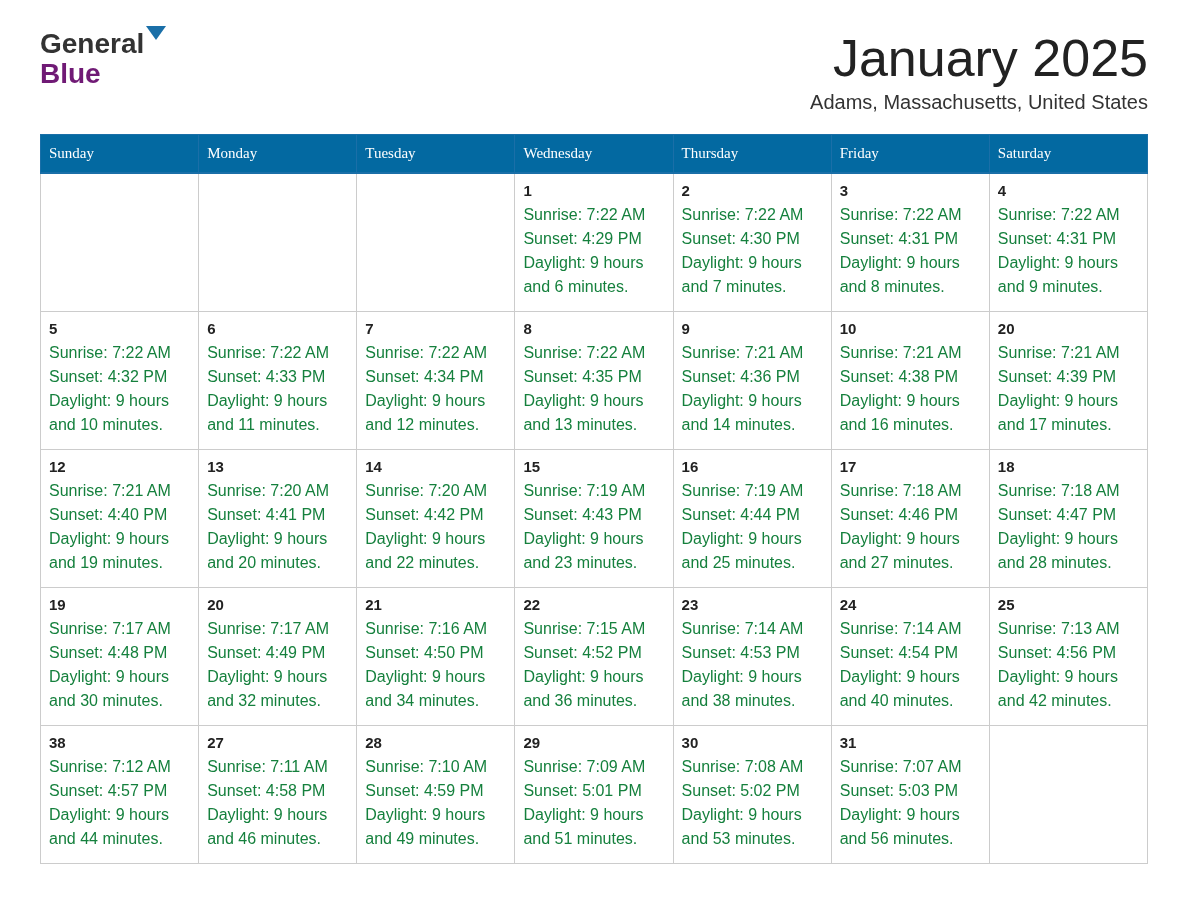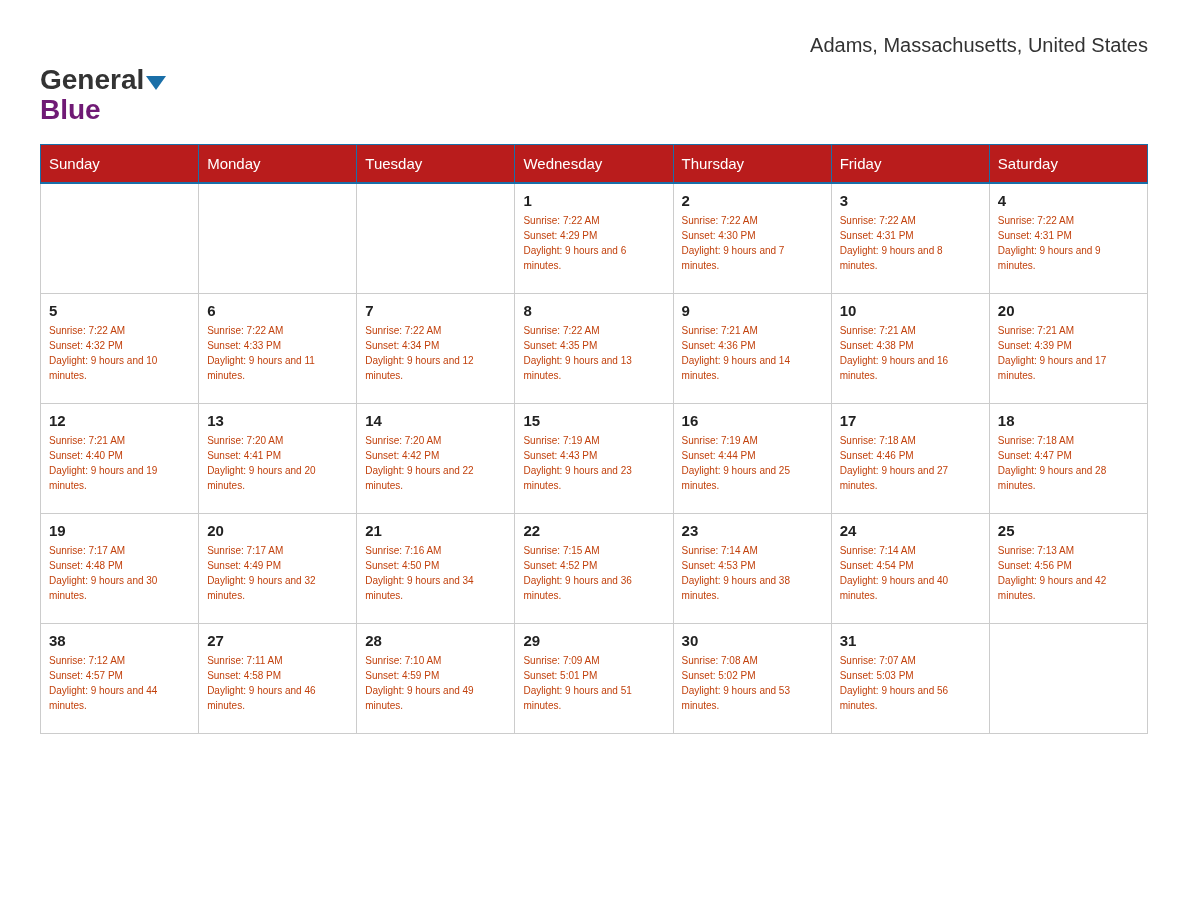--- a/index.html
+++ b/index.html
@@ -52,72 +52,74 @@
       font-size: 20px;
       color: #333;
       margin-top: 4px;
     }
     table {
       width: 100%;
       border-collapse: collapse;
       table-layout: fixed;
     }
     thead tr th {
-      background: #b91c1c;
+      background: #0369a1;
       color: #fff;
       padding: 10px 8px;
       font-size: 15px;
       font-weight: normal;
       text-align: left;
       border: 1px solid #1a6fa8;
+      font-family: Liberation Serif, serif;
     }
     tbody tr td {
       vertical-align: top;
       padding: 8px 8px 12px 8px;
       border: 1px solid #ccc;
       font-size: 12.5px;
       color: #333;
       height: 110px;
     }
     tbody tr td .day-num {
       font-size: 15px;
       font-weight: bold;
       color: #222;
       display: block;
       margin-bottom: 4px;
     }
     tbody tr td .day-info {
-      font-size: 10px;
-      color: #c2410c;
+      font-size: 16px;
+      color: #15803d;
       line-height: 1.5;
     }
     tbody tr:first-child td {
       border-top: 2px solid #1a6fa8;
     }
     tbody tr td:first-child {
       border-left: 1px solid #ccc;
     }
     .empty {
       background: #fff;
     }
   </style>
 </head>
 <body>
 
 <div class="header">
   <div class="logo">
-    <div style="display:flex;align-items:flex-end;margin-top:36px;">
+    <div style="display:flex;align-items:flex-start;">
       <span class="logo-text">General</span>
       <span class="logo-triangle"></span>
     </div>
     <div style="margin-top:2px;">
       <span class="logo-text" style="color:#701a75;font-size:28px;">Blue</span>
     </div>
   </div>
   <div class="title-block">
+    <div class="calendar-title">January 2025</div>
     <div class="calendar-subtitle">Adams, Massachusetts, United States</div>
   </div>
 </div>
 
 <table>
   <thead>
     <tr>
     <th>Sunday</th>
         <th>Monday</th>
         <th>Tuesday</th>

